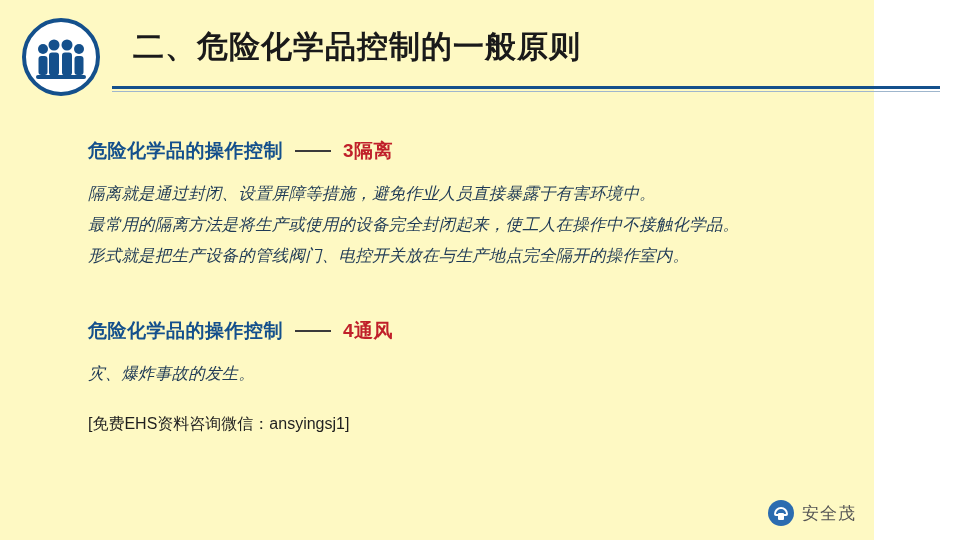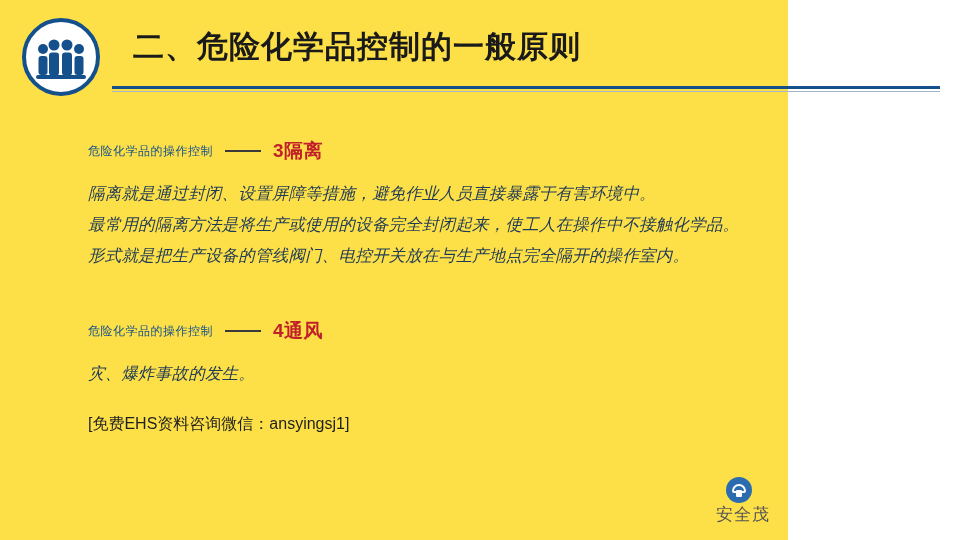--- a/index.html
+++ b/index.html
@@ -10,23 +10,24 @@
     width: 960px;
     height: 540px;
     background: #ffffff;
     font-family: "Liberation Sans", sans-serif;
     overflow: hidden;
     position: relative;
   }
 
   .slide {
     position: relative;
-    width: 788px;
+    width: 852px;
     height: 540px;
-    background: #fde047;
+    background: #fef9c3;
+    padding-left: 22px;
   }
 
   
   .header {
     position: absolute;
     left: 0;
     top: 0;
     width: 960px;
     height: 110px;
   }
@@ -101,22 +102,22 @@
   .section-1 { top: 28px; }
   .section-2 { top: 208px; }
 
   .sub-head {
     display: flex;
     align-items: center;
     white-space: nowrap;
     margin-bottom: 14px;
   }
   .sub-head-label {
-    font-size: 12px;
-    font-weight: normal;
+    font-size: 19px;
+    font-weight: bold;
     color: #14508c;
     letter-spacing: 0.5px;
   }
   .sub-head-dash {
     display: inline-block;
     width: 36px;
     height: 2px;
     background: #3a3a3a;
     margin: 0 12px;
   }
@@ -143,21 +144,20 @@
     white-space: nowrap;
   }
 
   
   .brand {
     position: absolute;
     right: 18px;
     bottom: 14px;
     display: flex;
     align-items: center;
-    flex-direction: column;
   }
   .brand-badge {
     width: 26px;
     height: 26px;
     border-radius: 50%;
     background: #2b6cb0;
     position: relative;
     margin-right: 8px;
     flex: none;
   }

